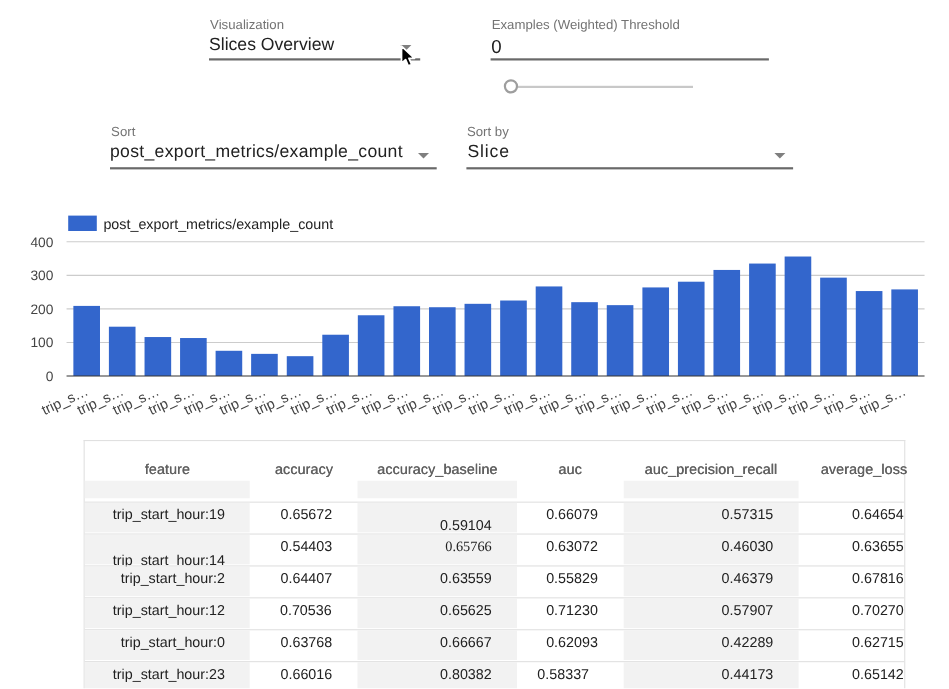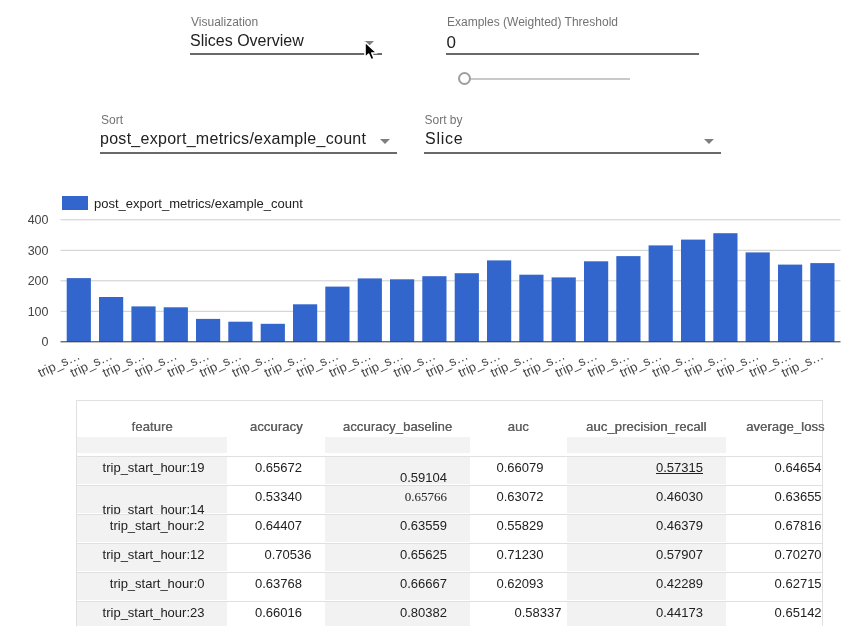--- a/index.html
+++ b/index.html
@@ -108,48 +108,48 @@
 <div class="abs" style="left:325.0px;top:436.7px;width:145.0px;height:16px;background:#f3f3f3;"></div>
 <div class="abs" style="left:566.5px;top:436.7px;width:159.5px;height:16px;background:#f3f3f3;"></div>
 <div class="abs rowline" style="left:76.7px;top:456.2px;width:745.8px;"></div>
 <div class="abs" style="left:76.7px;top:457.2px;width:150.8px;height:26.5px;background:#f2f2f2;"></div>
 <div class="abs" style="left:325.0px;top:457.2px;width:145.0px;height:26.5px;background:#f2f2f2;"></div>
 <div class="abs" style="left:566.5px;top:457.2px;width:159.5px;height:26.5px;background:#f2f2f2;"></div>
 <div class="abs cell" style="left:76.7px;top:460.4px;width:127.8px;">trip_start_hour:19</div>
 <div class="abs cell" style="left:227.5px;top:460.4px;width:74.5px;">0.65672</div>
 <div class="abs cell" style="left:325.0px;top:460.4px;width:122.0px;margin-top:10px;">0.59104</div>
 <div class="abs cell" style="left:470.0px;top:460.4px;width:73.5px;">0.66079</div>
-<div class="abs cell" style="left:566.5px;top:460.4px;width:136.5px;text-decoration:underline;">0.57315</div>
+<div class="abs cell" style="left:566.5px;top:460.4px;width:136.5px;">0.57315</div>
 <div class="abs cell" style="left:726.0px;top:460.4px;width:95.6px;">0.64654</div>
 <div class="abs rowline" style="left:76.7px;top:485.2px;width:745.8px;"></div>
 <div class="abs" style="left:76.7px;top:486.2px;width:150.8px;height:26.5px;background:#f2f2f2;"></div>
 <div class="abs" style="left:325.0px;top:486.2px;width:145.0px;height:26.5px;background:#f2f2f2;"></div>
 <div class="abs" style="left:566.5px;top:486.2px;width:159.5px;height:26.5px;background:#f2f2f2;"></div>
 <div class="abs cell" style="left:76.7px;top:502px;width:127.8px;">trip_start_hour:14</div>
-<div class="abs cell" style="left:227.5px;top:489.4px;width:74.5px;">0.53340</div>
+<div class="abs cell" style="left:227.5px;top:489.4px;width:74.5px;">0.54403</div>
 <div class="abs cell" style="left:325.0px;top:489.4px;width:122.0px;font-family:Liberation Serif, serif;">0.65766</div>
 <div class="abs cell" style="left:470.0px;top:489.4px;width:73.5px;">0.63072</div>
 <div class="abs cell" style="left:566.5px;top:489.4px;width:136.5px;">0.46030</div>
 <div class="abs cell" style="left:726.0px;top:489.4px;width:95.6px;">0.63655</div>
 <div class="abs rowline" style="left:76.7px;top:514.2px;width:745.8px;"></div>
 <div class="abs" style="left:76.7px;top:515.2px;width:150.8px;height:26.5px;background:#f2f2f2;"></div>
 <div class="abs" style="left:325.0px;top:515.2px;width:145.0px;height:26.5px;background:#f2f2f2;"></div>
 <div class="abs" style="left:566.5px;top:515.2px;width:159.5px;height:26.5px;background:#f2f2f2;"></div>
 <div class="abs cell" style="left:76.7px;top:518.4000000000001px;width:127.8px;">trip_start_hour:2</div>
 <div class="abs cell" style="left:227.5px;top:518.4000000000001px;width:74.5px;">0.64407</div>
 <div class="abs cell" style="left:325.0px;top:518.4000000000001px;width:122.0px;">0.63559</div>
 <div class="abs cell" style="left:470.0px;top:518.4000000000001px;width:73.5px;">0.55829</div>
 <div class="abs cell" style="left:566.5px;top:518.4000000000001px;width:136.5px;">0.46379</div>
 <div class="abs cell" style="left:726.0px;top:518.4000000000001px;width:95.6px;">0.67816</div>
 <div class="abs rowline" style="left:76.7px;top:543.2px;width:745.8px;"></div>
 <div class="abs" style="left:76.7px;top:544.2px;width:150.8px;height:26.5px;background:#f2f2f2;"></div>
 <div class="abs" style="left:325.0px;top:544.2px;width:145.0px;height:26.5px;background:#f2f2f2;"></div>
 <div class="abs" style="left:566.5px;top:544.2px;width:159.5px;height:26.5px;background:#f2f2f2;"></div>
 <div class="abs cell" style="left:76.7px;top:547.4000000000001px;width:127.8px;">trip_start_hour:12</div>
-<div class="abs cell" style="left:237px;top:547.4000000000001px;width:74.5px;">0.70536</div>
+<div class="abs cell" style="left:227px;top:547.4000000000001px;width:74.5px;">0.70536</div>
 <div class="abs cell" style="left:325.0px;top:547.4000000000001px;width:122.0px;">0.65625</div>
 <div class="abs cell" style="left:470.0px;top:547.4000000000001px;width:73.5px;">0.71230</div>
 <div class="abs cell" style="left:566.5px;top:547.4000000000001px;width:136.5px;">0.57907</div>
 <div class="abs cell" style="left:726.0px;top:547.4000000000001px;width:95.6px;">0.70270</div>
 <div class="abs rowline" style="left:76.7px;top:572.2px;width:745.8px;"></div>
 <div class="abs" style="left:76.7px;top:573.2px;width:150.8px;height:26.5px;background:#f2f2f2;"></div>
 <div class="abs" style="left:325.0px;top:573.2px;width:145.0px;height:26.5px;background:#f2f2f2;"></div>
 <div class="abs" style="left:566.5px;top:573.2px;width:159.5px;height:26.5px;background:#f2f2f2;"></div>
 <div class="abs cell" style="left:76.7px;top:576.4000000000001px;width:127.8px;">trip_start_hour:0</div>
 <div class="abs cell" style="left:227.5px;top:576.4000000000001px;width:74.5px;">0.63768</div>
@@ -157,15 +157,15 @@
 <div class="abs cell" style="left:470.0px;top:576.4000000000001px;width:73.5px;">0.62093</div>
 <div class="abs cell" style="left:566.5px;top:576.4000000000001px;width:136.5px;">0.42289</div>
 <div class="abs cell" style="left:726.0px;top:576.4000000000001px;width:95.6px;">0.62715</div>
 <div class="abs rowline" style="left:76.7px;top:601.2px;width:745.8px;"></div>
 <div class="abs" style="left:76.7px;top:602.2px;width:150.8px;height:26.5px;background:#f2f2f2;"></div>
 <div class="abs" style="left:325.0px;top:602.2px;width:145.0px;height:26.5px;background:#f2f2f2;"></div>
 <div class="abs" style="left:566.5px;top:602.2px;width:159.5px;height:26.5px;background:#f2f2f2;"></div>
 <div class="abs cell" style="left:76.7px;top:605.4000000000001px;width:127.8px;">trip_start_hour:23</div>
 <div class="abs cell" style="left:227.5px;top:605.4000000000001px;width:74.5px;">0.66016</div>
 <div class="abs cell" style="left:325.0px;top:605.4000000000001px;width:122.0px;">0.80382</div>
-<div class="abs cell" style="left:488px;top:605.4000000000001px;width:73.5px;">0.58337</div>
+<div class="abs cell" style="left:462px;top:605.4000000000001px;width:73.5px;">0.58337</div>
 <div class="abs cell" style="left:566.5px;top:605.4000000000001px;width:136.5px;">0.44173</div>
 <div class="abs cell" style="left:726.0px;top:605.4000000000001px;width:95.6px;">0.65142</div>
 </div>
 </body></html>

